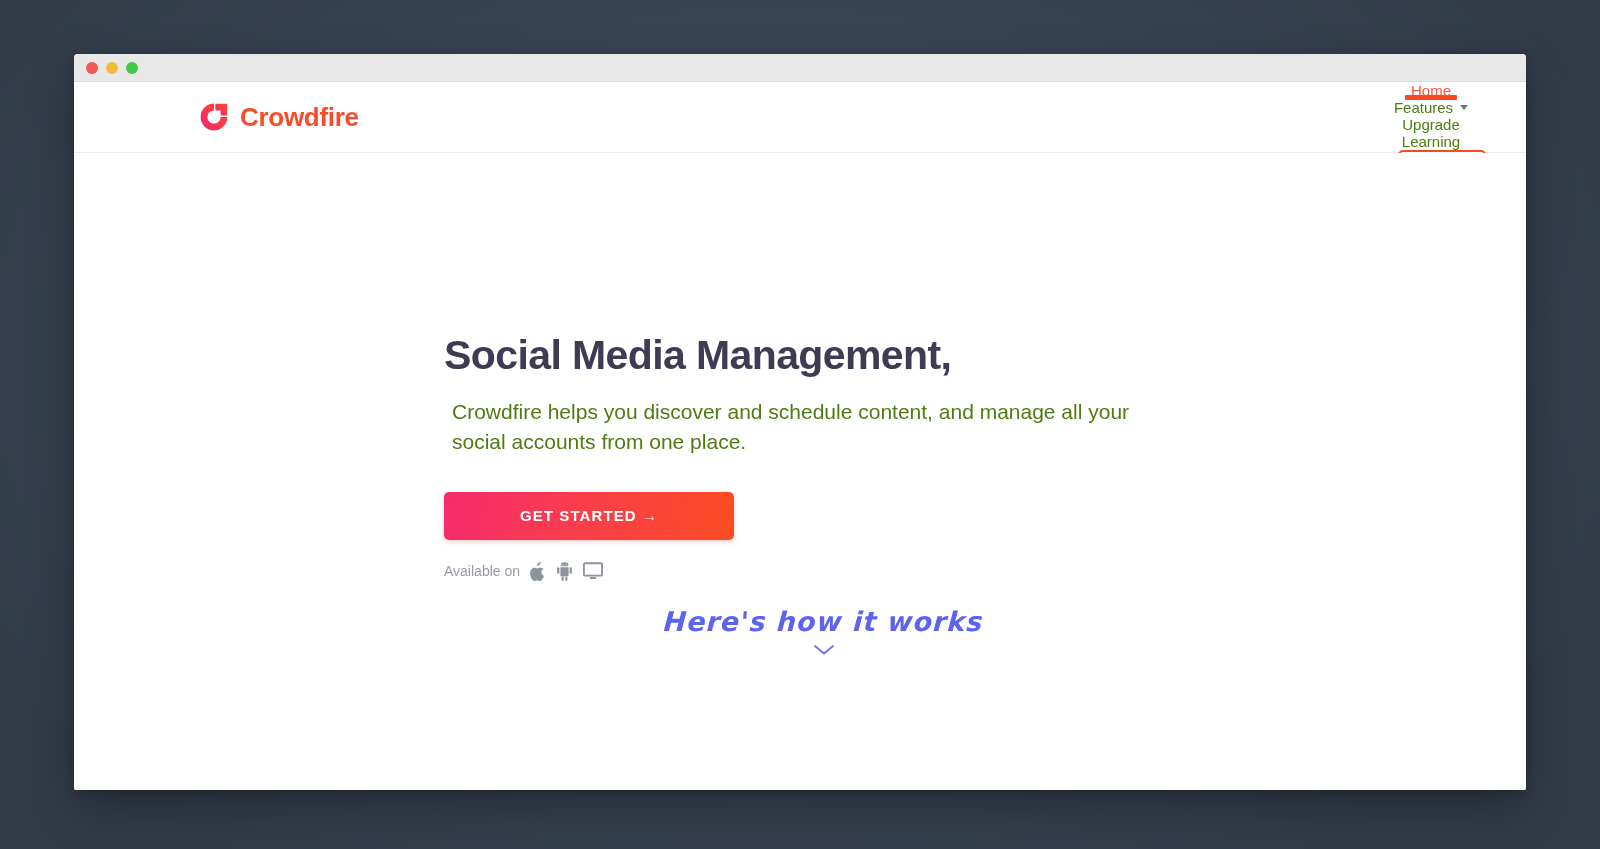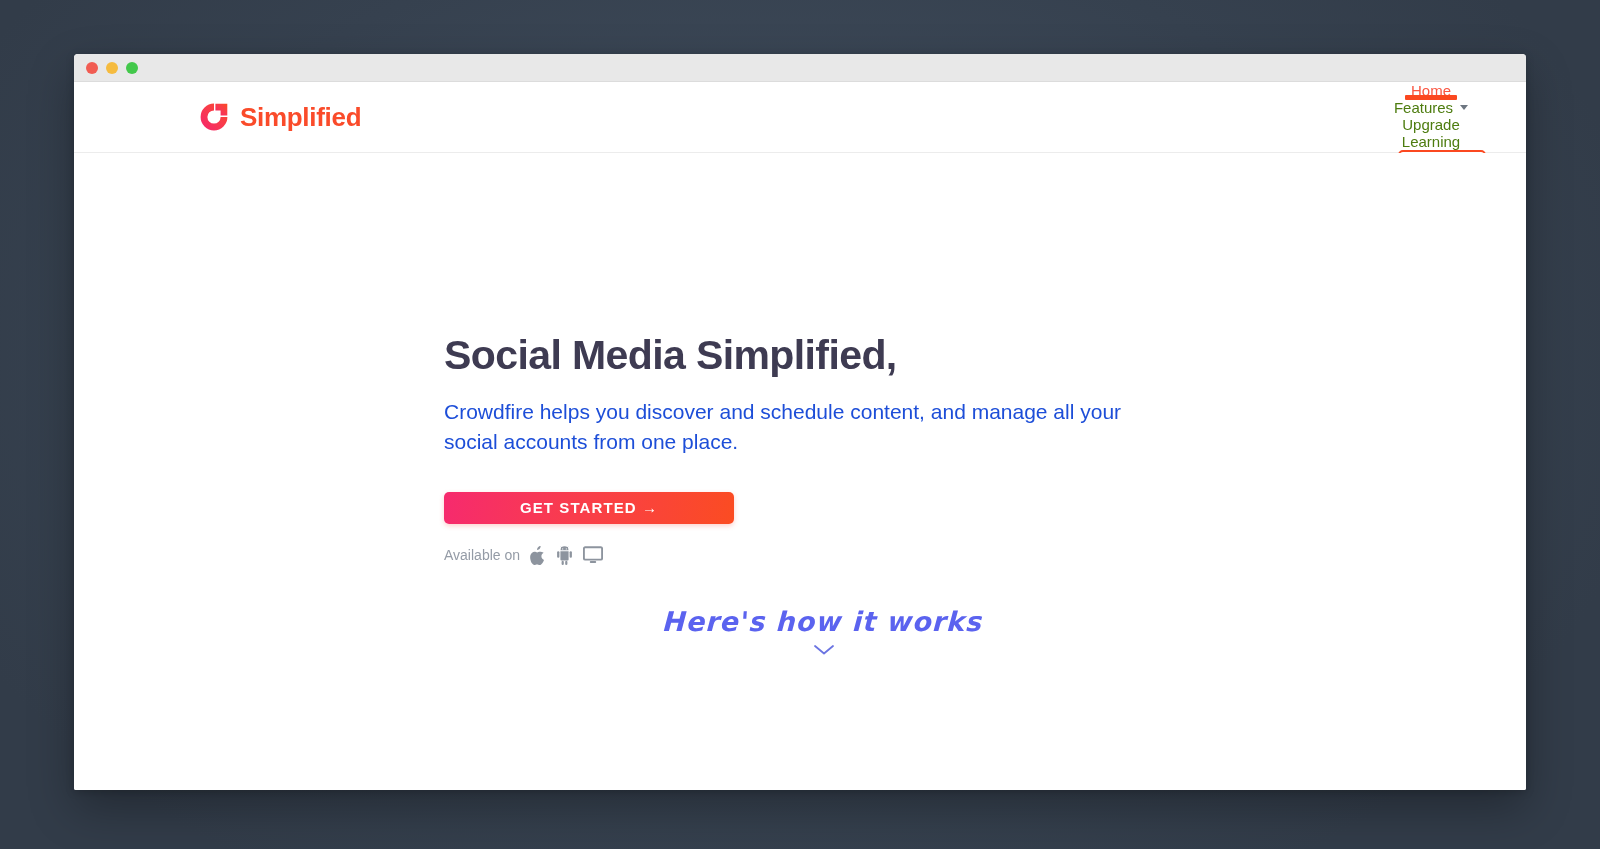--- a/index.html
+++ b/index.html
@@ -176,32 +176,33 @@
     color: #3e3b52;
     line-height: 1.12;
     letter-spacing: -0.6px;
     max-width: 560px;
   }
 
   .hero-sub {
     margin-top: 18px;
     font-size: 21px;
     line-height: 1.45;
-    color: #1d4ed8;
+    color: #4d7c0f;
     font-weight: normal;
     max-width: 690px;
+    margin-left: 8px;
   }
 
   .cta-btn {
     margin-top: 34px;
     display: inline-flex;
     align-items: center;
     justify-content: center;
     width: 290px;
-    height: 32px;
+    height: 48px;
     border: none;
     border-radius: 5px;
     background: linear-gradient(100deg, #f62a6e 0%, #f93e4a 48%, #fb4c22 100%);
     color: #ffffff;
     font-size: 15px;
     font-weight: bold;
     letter-spacing: 1.1px;
     cursor: pointer;
     font-family: "Liberation Sans", sans-serif;
     box-shadow: 0 2px 5px rgba(250,70,60,0.25);
@@ -271,21 +272,21 @@
             <linearGradient id="cfGrad" x1="0" y1="1" x2="1" y2="0">
               <stop offset="0%" stop-color="#f5246f"></stop>
               <stop offset="55%" stop-color="#f93c4b"></stop>
               <stop offset="100%" stop-color="#fb4b22"></stop>
             </linearGradient>
           </defs>
           <path d="M15 1.6 A13.4 13.4 0 1 0 28.4 15 L21.6 15 A6.6 6.6 0 1 1 15 8.4 Z" fill="url(#cfGrad)"></path>
           <path d="M16.4 1.7 L28.3 1.7 L28.3 13.6 L21.6 13.6 L21.6 8.4 L16.4 8.4 Z" fill="url(#cfGrad)"></path>
         </svg>
       </span>
-      <span class="brand-name">Simplified</span>
+      <span class="brand-name">Crowdfire</span>
     </a>
 
     <nav class="main-nav">
 
       <a class="nav-link active" href="#">
         <span>Home</span>
       </a>
 
       <a class="nav-link" href="#">
         <span>Features</span>
@@ -317,21 +318,21 @@
       </div>
 
     </nav>
   </header>
 
   <main class="hero">
 
     <div class="hero-inner">
 
       <h1 class="hero-title">
-        <span>Social Media Simplified,</span><br>
+        <span>Social Media Management,</span><br>
       </h1>
 
       <p class="hero-sub">Crowdfire helps you discover and schedule content, and manage all your social accounts from one place.</p>
 
       <button class="cta-btn">GET STARTED →</button>
 
       <div class="availability">
         <span class="availability-label">Available on</span>
 
         <span>

